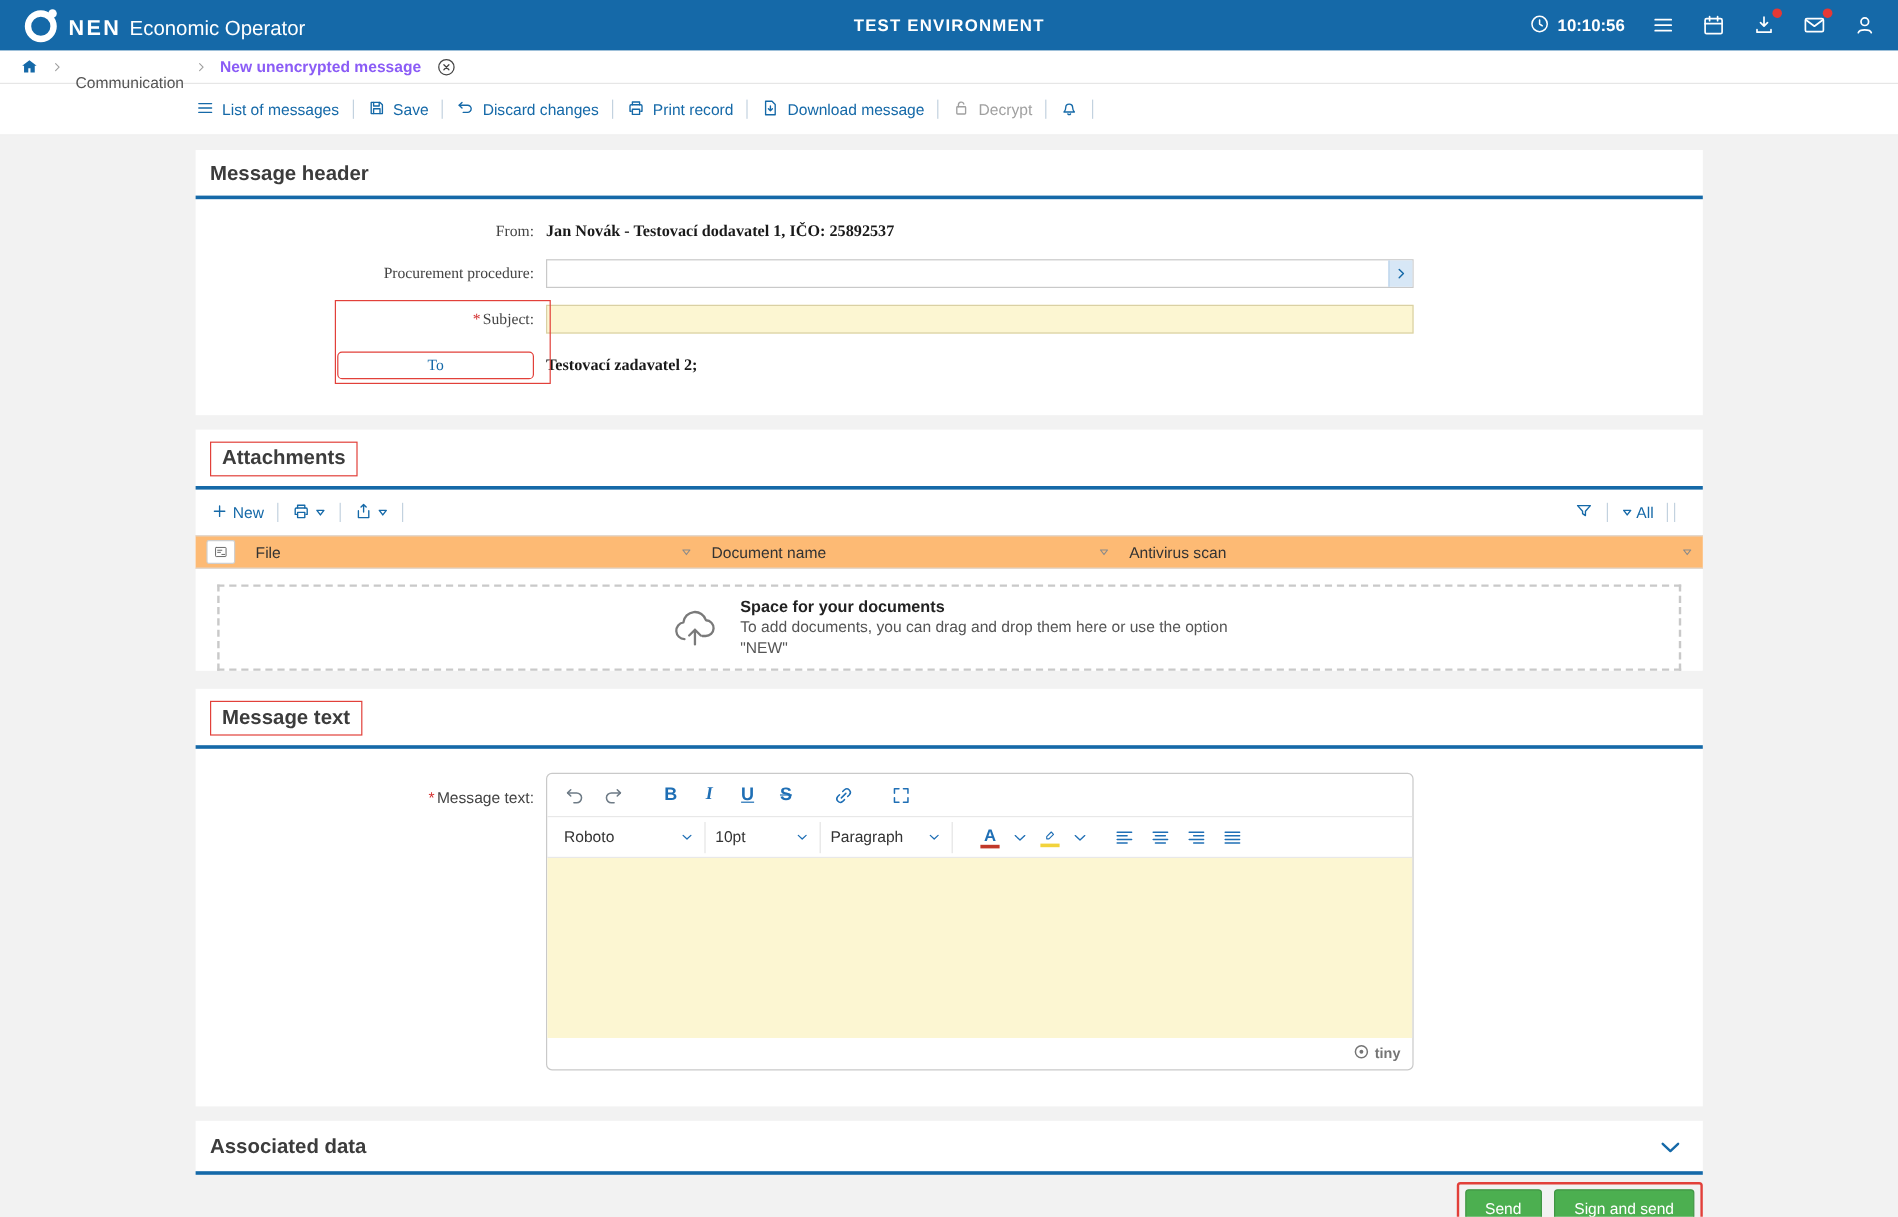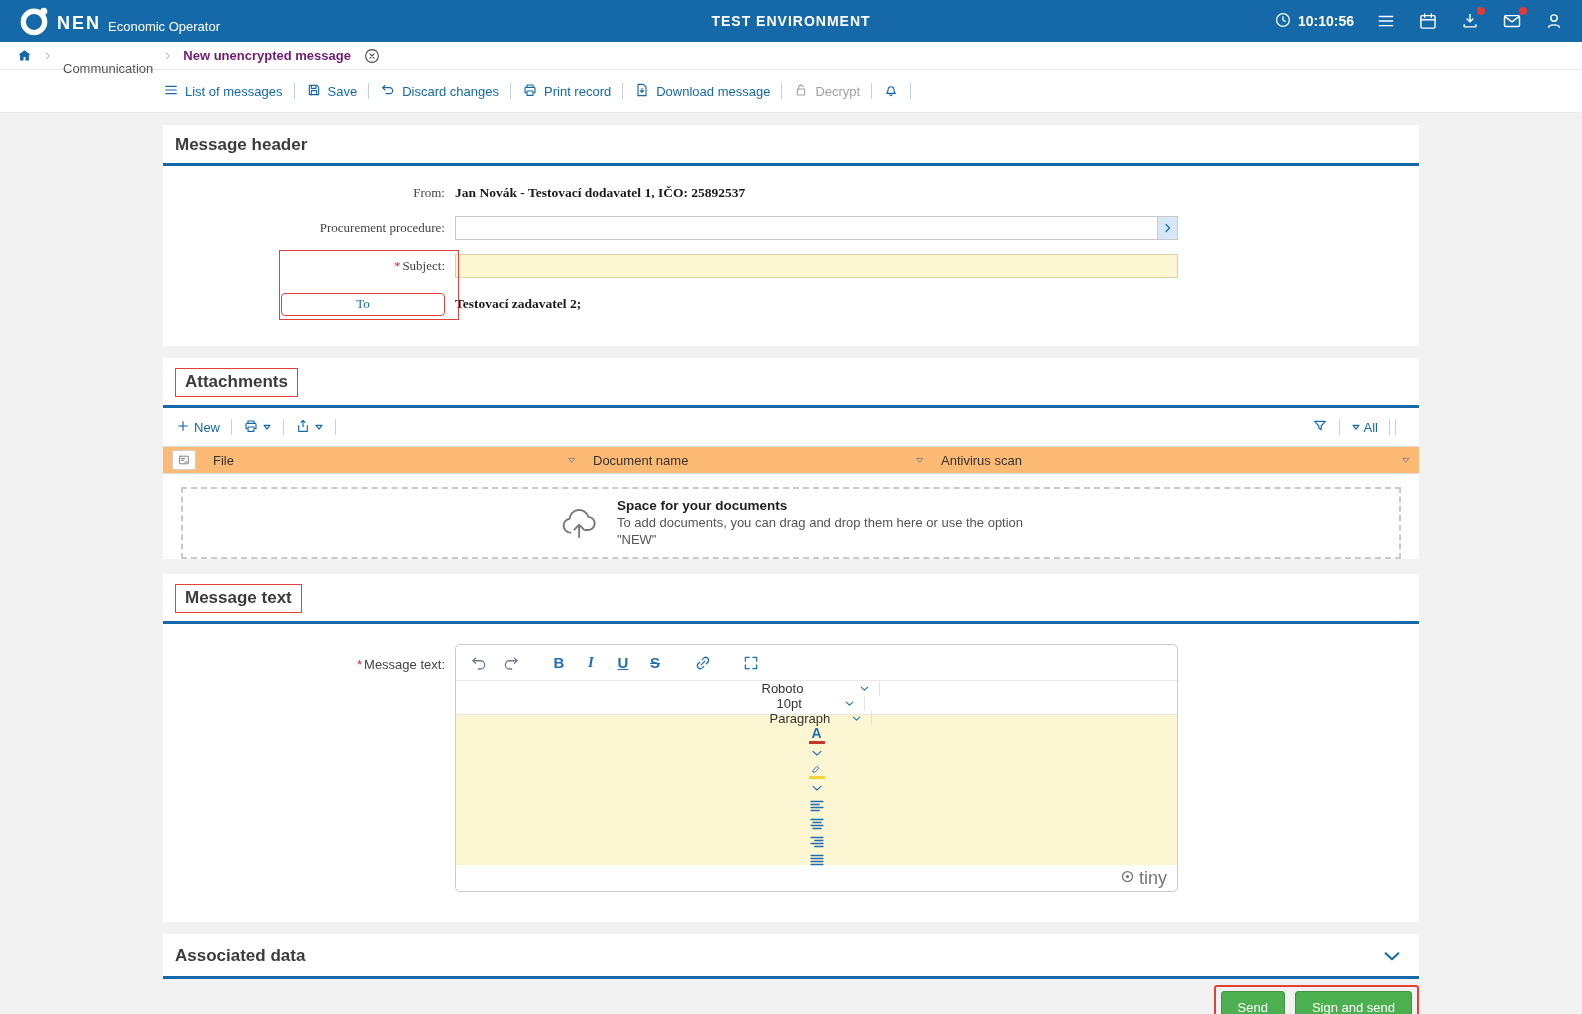--- a/index.html
+++ b/index.html
@@ -6,37 +6,37 @@
   html,body { width:1582px; height:1014px; overflow:hidden; }
   body { font-family:"Liberation Sans", sans-serif; background:#f2f2f2; font-size:13px; color:#333; }
   .si { fill:none; stroke:currentColor; stroke-width:1.7; stroke-linecap:round; stroke-linejoin:round; }
   button { font-family:inherit; cursor:pointer; }
 
   
   .topbar { height:42px; background:#1569a8; display:flex; align-items:center; padding:0 18px; color:#fff; position:relative; }
   .brand { display:flex; align-items:flex-end; gap:7px; cursor:pointer; }
   .logo svg { width:32px; height:32px; display:block; }
   .brand-name { font-size:18px; font-weight:bold; letter-spacing:2px; line-height:1; padding-bottom:5px; }
-  .brand-sub { font-size:13px; padding-bottom:3px; white-space:nowrap; }
+  .brand-sub { font-size:17px; padding-bottom:3px; white-space:nowrap; }
   .env-title { position:absolute; left:0; right:0; text-align:center; font-size:14px; font-weight:bold; letter-spacing:1px; pointer-events:none; }
   .topbar-right { margin-left:auto; display:flex; align-items:center; gap:22px; z-index:1; }
   .time-wrap { display:flex; align-items:center; gap:6px; font-size:14px; font-weight:bold; }
   .tb-icon { position:relative; display:flex; align-items:center; cursor:pointer; color:#fff; background:none; border:none; }
   .tb-icon svg { width:20px; height:20px; }
   .time-wrap svg { width:18px; height:18px; }
   .badge { position:absolute; top:-4px; right:-5px; width:8px; height:8px; border-radius:50%; background:#e53935; }
 
   
   .breadcrumb { height:28px; background:#fff; border-bottom:1px solid #e6e6e6; display:flex; align-items:center; gap:10px; padding:0 16px; font-size:13px; color:#555; }
   .bc-home { color:#1569a8; display:flex; background:none; border:none; }
   .bc-home svg { width:17px; height:17px; }
   .bc-sep { color:#9e9e9e; display:flex; }
   .bc-sep svg { width:10px; height:10px; stroke-width:2.2; }
   .bc-link { background:none; border:none; color:#555; font-size:13px;margin-top:25px; }
-  .bc-current { font-weight:bold; color:#701a75; }
+  .bc-current { font-weight:bold; color:#8b5cf6; }
   .bc-close { background:none; border:none; color:#444; display:flex; margin-left:2px; }
   .bc-close svg { width:18px; height:18px; stroke-width:1.4; }
 
   
   .toolbar { height:43px; background:#fff; border-bottom:1px solid #ececec; display:flex; align-items:center; }
   .toolbar-inner { width:1256px; margin:0 auto; display:flex; align-items:center; }
   .tbtn { display:inline-flex; align-items:center; gap:6px; background:none; border:none; color:#1569a8; font-size:13px; }
   .tbtn svg { width:16px; height:16px; }
   .tbtn.disabled { color:#a0a0a0; cursor:default; }
   .vsep { width:1px; height:16px; background:#c3d2df; margin:0 11px; display:inline-block; }
@@ -90,31 +90,31 @@
   .editor { width:723px; border:1px solid #c9c9c9; border-radius:5px; overflow:hidden; background:#fff; }
   .ed-tb1 { height:36px; display:flex; align-items:center; padding:0 8px; gap:2px; border-bottom:1px solid #e8e8e8; }
   .ed-btn { width:30px; height:28px; background:none; border:none; display:inline-flex; align-items:center; justify-content:center; color:#1f6fb5; border-radius:3px; }
   .ed-btn svg { width:18px; height:18px; }
   .ed-btn.gray { color:#6e7b86; }
   .ed-gap { width:14px; }
   .glyph { font-size:15px; font-weight:bold; color:#1f6fb5; }
   .g-i { font-style:italic; font-family:"Liberation Serif", serif; }
   .g-u { text-decoration:underline; }
   .g-s { text-decoration:line-through; }
-  .ed-tb2 { height:34px; display:flex; align-items:center; padding:0 6px; border-bottom:1px solid #e8e8e8;flex-direction:column; }
+  .ed-tb2 { height:34px; display:flex; align-items:center; padding:0 6px; border-bottom:1px solid #e8e8e8; }
   .ed-select { display:flex; align-items:center; justify-content:space-between; height:26px; padding:0 8px; border-right:1px solid #e4e4e4; color:#333; font-size:13px; cursor:pointer; }
   .ed-select svg { width:13px; height:13px; color:#1f6fb5; stroke-width:2; }
   .sel-font { width:126px; } .sel-size { width:96px;text-align:right; } .sel-block { width:110px; }
   .color-btn { width:34px; flex-direction:column; gap:1px; }
   .color-A { font-size:14px; font-weight:bold; color:#1f6fb5; line-height:1; }
   .color-bar { width:16px; height:3px; background:#c0392b; }
   .hl-bar { width:16px; height:3px; background:#f2d33c; }
   .ed-body { height:150px; background:#fcf6d2; cursor:text; }
   .ed-footer { height:26px; display:flex; align-items:center; justify-content:flex-end; gap:4px; padding:0 10px; color:#757575; }
-  .tiny-brand { font-weight:normal; font-size:18px; color:#757575; }
+  .tiny-brand { font-weight:bold; font-size:12px; color:#757575; }
   .ed-footer svg { width:15px; height:15px; }
 
   
   .assoc-row { display:flex; align-items:center; justify-content:space-between; padding:11px 16px 9px 12px; }
   .assoc-title { font-size:17px; font-weight:bold; color:#3c3c3c; }
   .chev-big { background:none; border:none; color:#1569a8; display:flex; }
   .chev-big svg { width:22px; height:22px; stroke-width:2.2; }
 
   
   .actions { width:1256px; margin:6px auto 0; display:flex; justify-content:flex-end; }

